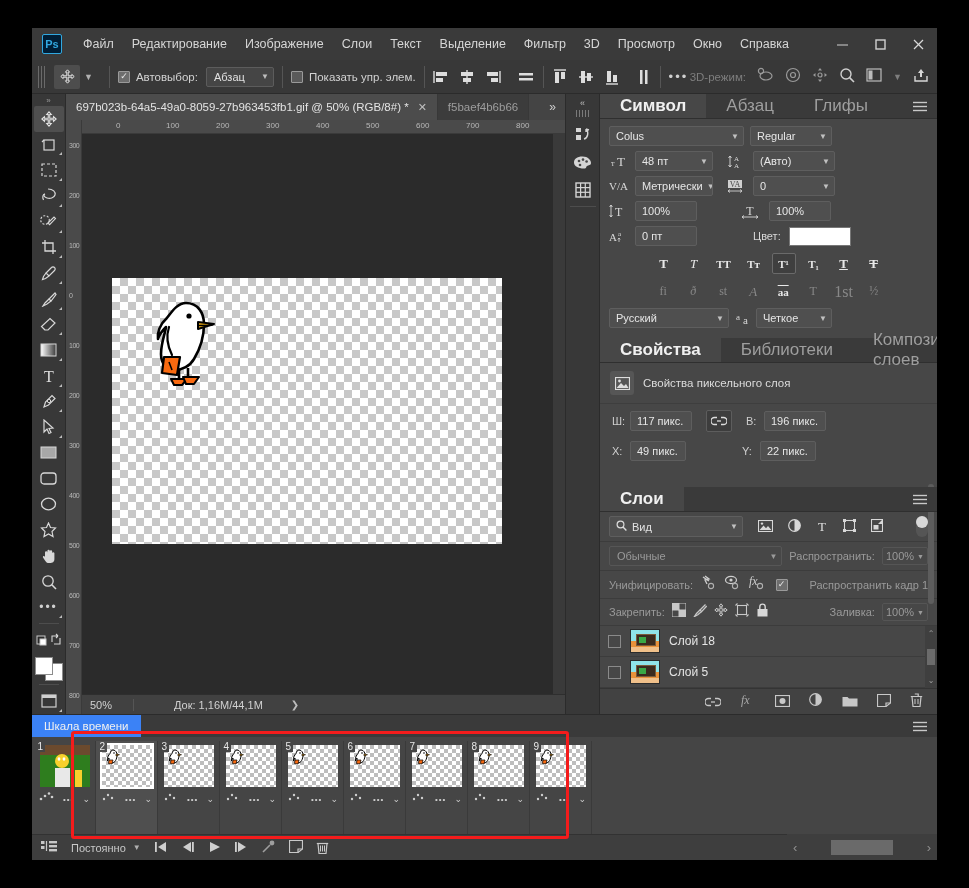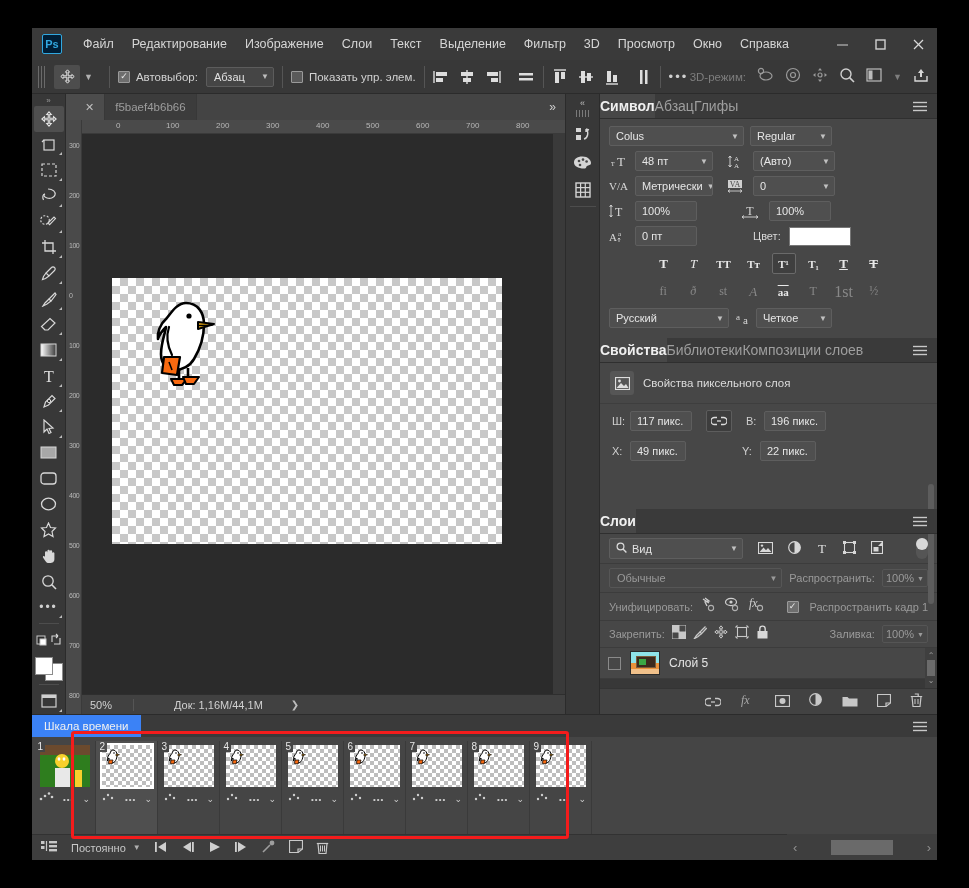--- a/index.html
+++ b/index.html
@@ -167,21 +167,21 @@
   
   .panels {
     width: 338px; background: #383838; display: flex; flex-direction: column;
     flex: 0 0 auto; border-left: 1px solid #2b2b2b;
   }
   .panel-tabs {
     height: 25px; background: #3a3a3a; display: flex; align-items: stretch;
     position: relative; flex: 0 0 auto; border-bottom: 1px solid #2f2f2f;
   }
   .ptab {
-    display: flex; align-items: center; padding: 0 0; font-size: 14px;
+    display: flex; align-items: center; padding: 0 20px; font-size: 17px;
     color: #9e9e9e;
   }
   .ptab.active { background: #474747; color: #f0f0f0; font-weight: bold; }
   .pmenu {
     margin-left: auto; padding: 0 10px; color: #c8c8c8; display: flex;
     align-items: center; font-size: 12px;
   }
   .panel-body { background: #474747; padding: 7px 9px 8px; }
   .row { display: flex; align-items: center; margin-bottom: 5px; }
   .fld {
@@ -649,20 +649,21 @@
             <rect x="1" y="1" width="14" height="12" fill="none" stroke="#d0d0d0" stroke-width="1.2"></rect>
             <rect x="1" y="1" width="14" height="3" fill="#d0d0d0"></rect>
           </svg>
         <span class="corner"></span>
       </div>
     </div>
 
     <div class="docarea">
       <div class="tabbar">
         <div class="tab">
+          <span>697b023b-64a5-49a0-8059-27b963453fb1.gif @ 50%  (RGB/8#) *</span>
           <span class="x">✕</span>
         </div>
         <div class="tab inactive">
           <span>f5baef4b6b66</span>
         </div>
         <div class="tab-more">»</div>
       </div>
 
       <div class="ruler-row">
         <div class="vruler">
@@ -1045,21 +1046,21 @@
                 <circle cx="11" cy="11" r="2.6" fill="none" stroke="#b0b0b0" stroke-width="1.1"></circle>
               </svg>
           </span>
           <span>
             <svg width="17" height="15">
                 <text x="1" y="10" font-size="12" font-style="italic" font-family="Liberation Serif, serif" fill="#cfcfcf">fx</text>
                 <circle cx="12" cy="11" r="2.6" fill="none" stroke="#b0b0b0" stroke-width="1.1"></circle>
               </svg>
           </span>
           <span class="chk on" style="margin-left:auto;background:#6e6e6e;border-color:#9a9a9a">✓</span>
-          <span class="lbl-dim" style="margin-left:4px">Распространить кадр 1</span>
+          <span class="lbl-dim" style="margin-left:15px">Распространить кадр 1</span>
         </div>
         <div class="lrow">
           <span class="lbl-dim">Закрепить:</span>
           <span>
             <svg width="14" height="14">
                 <rect x="0" y="0" width="7" height="7" fill="#c8c8c8"></rect>
                 <rect x="7" y="7" width="7" height="7" fill="#c8c8c8"></rect>
                 <rect x="7" y="0" width="7" height="7" fill="none" stroke="#c8c8c8" stroke-width="1"></rect>
                 <rect x="0" y="7" width="7" height="7" fill="none" stroke="#c8c8c8" stroke-width="1"></rect>
               </svg>
@@ -1089,20 +1090,27 @@
           </span>
           <span class="lbl-dim" style="margin-left:auto">Заливка:</span>
           <span class="val-dim">
             <span>100%</span>
             <span style="font-size:7px;margin-left:3px">▼</span>
           </span>
         </div>
 
         <div style="display:flex">
           <div style="flex:1 1 auto">
+            <div class="layer-item">
+              <span class="eye-box"></span>
+              <span class="layer-thumb">
+                  <span class="tv"></span>
+                </span>
+              <span class="layer-name">Слой 18</span>
+            </div>
             <div class="layer-item">
               <span class="eye-box"></span>
               <span class="layer-thumb">
                   <span class="tv"></span>
                 </span>
               <span class="layer-name">Слой 5</span>
             </div>
           </div>
           <div class="layers-scroll">
             <span>⌃</span>

